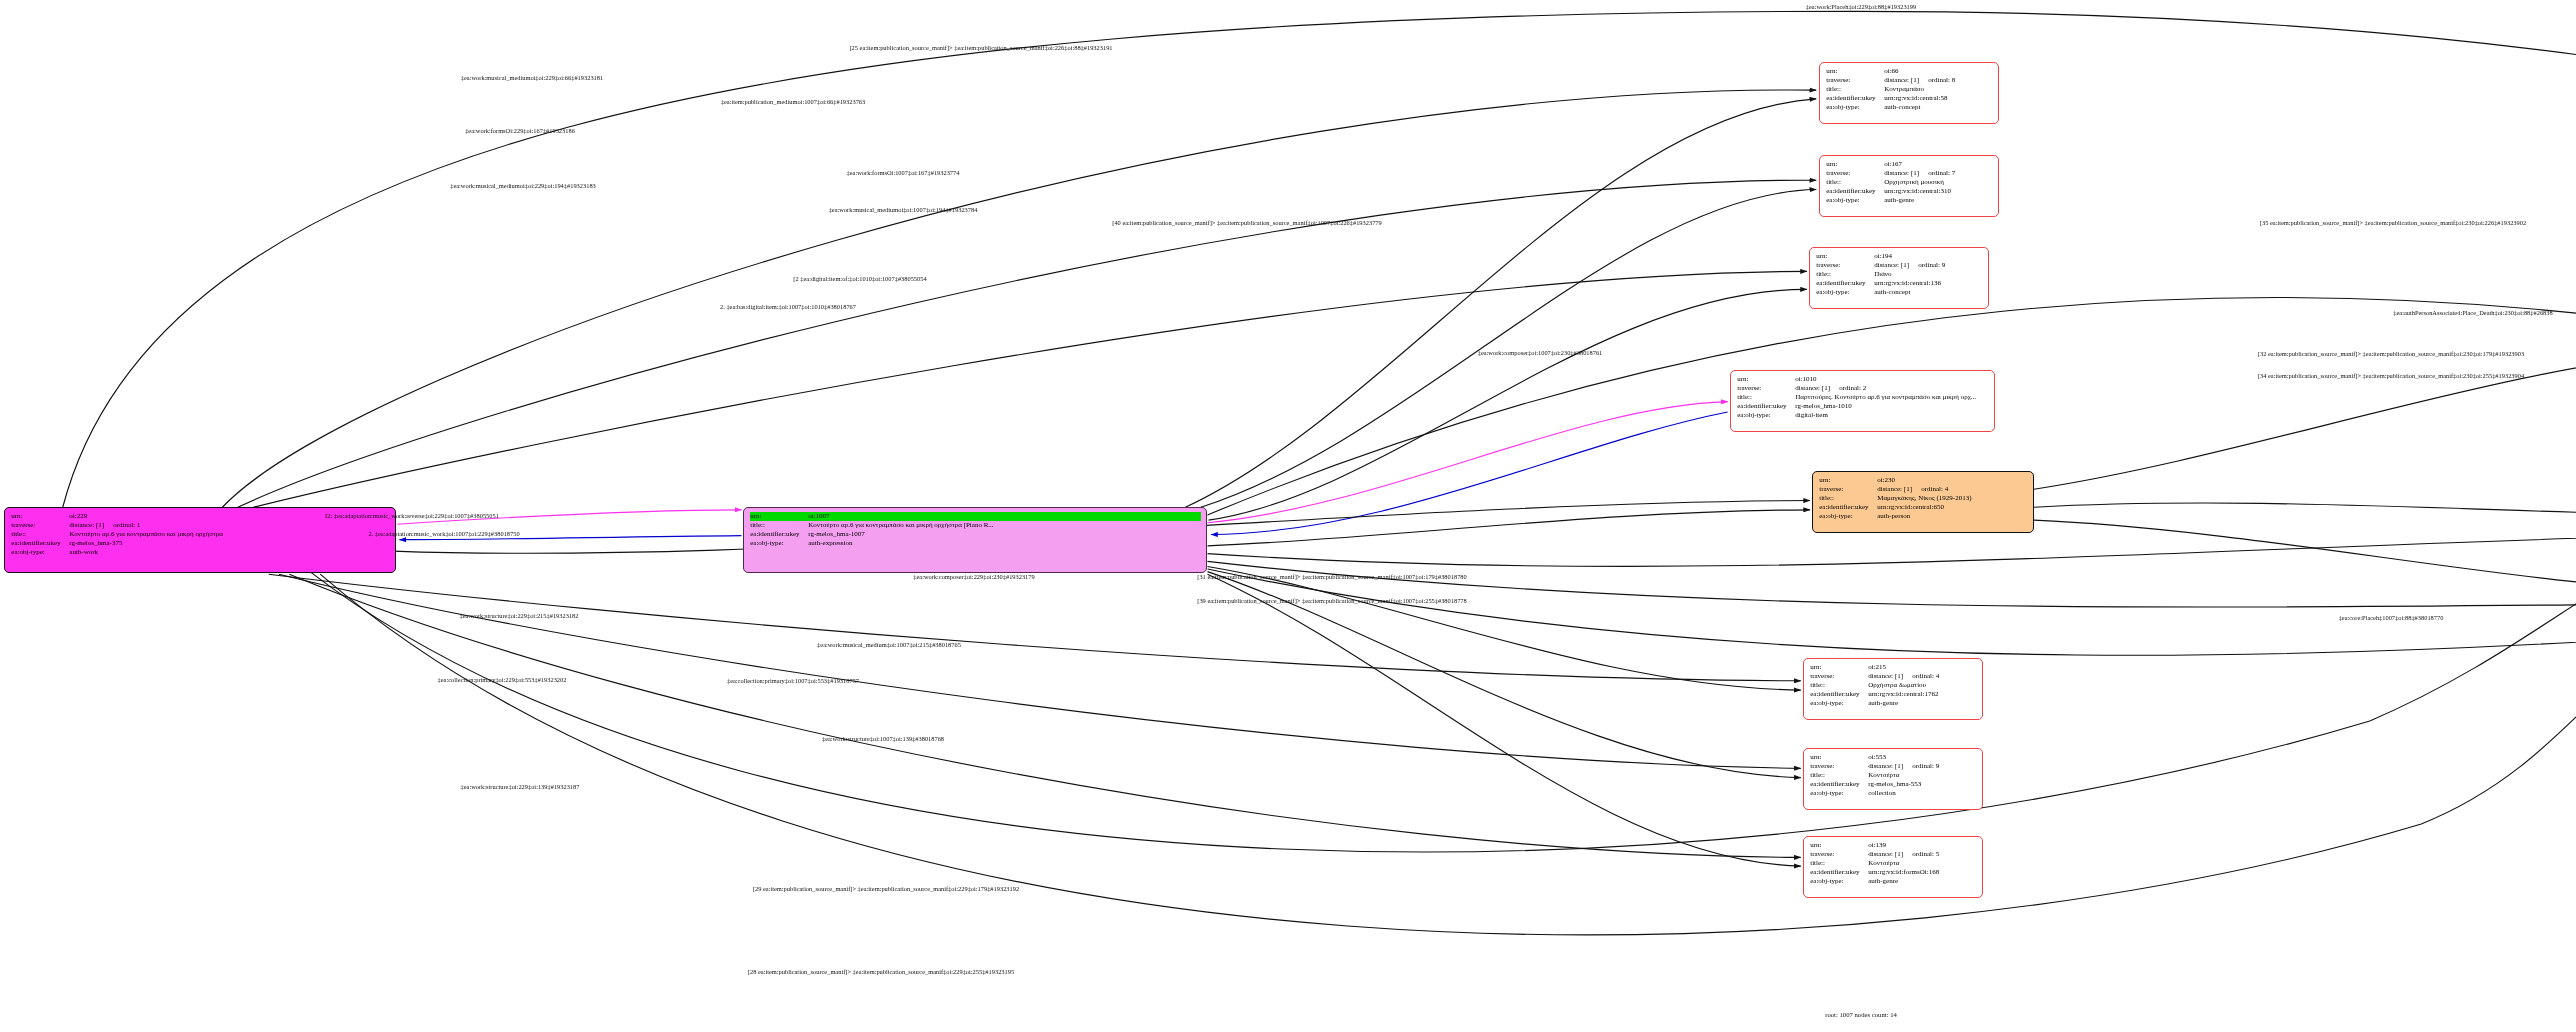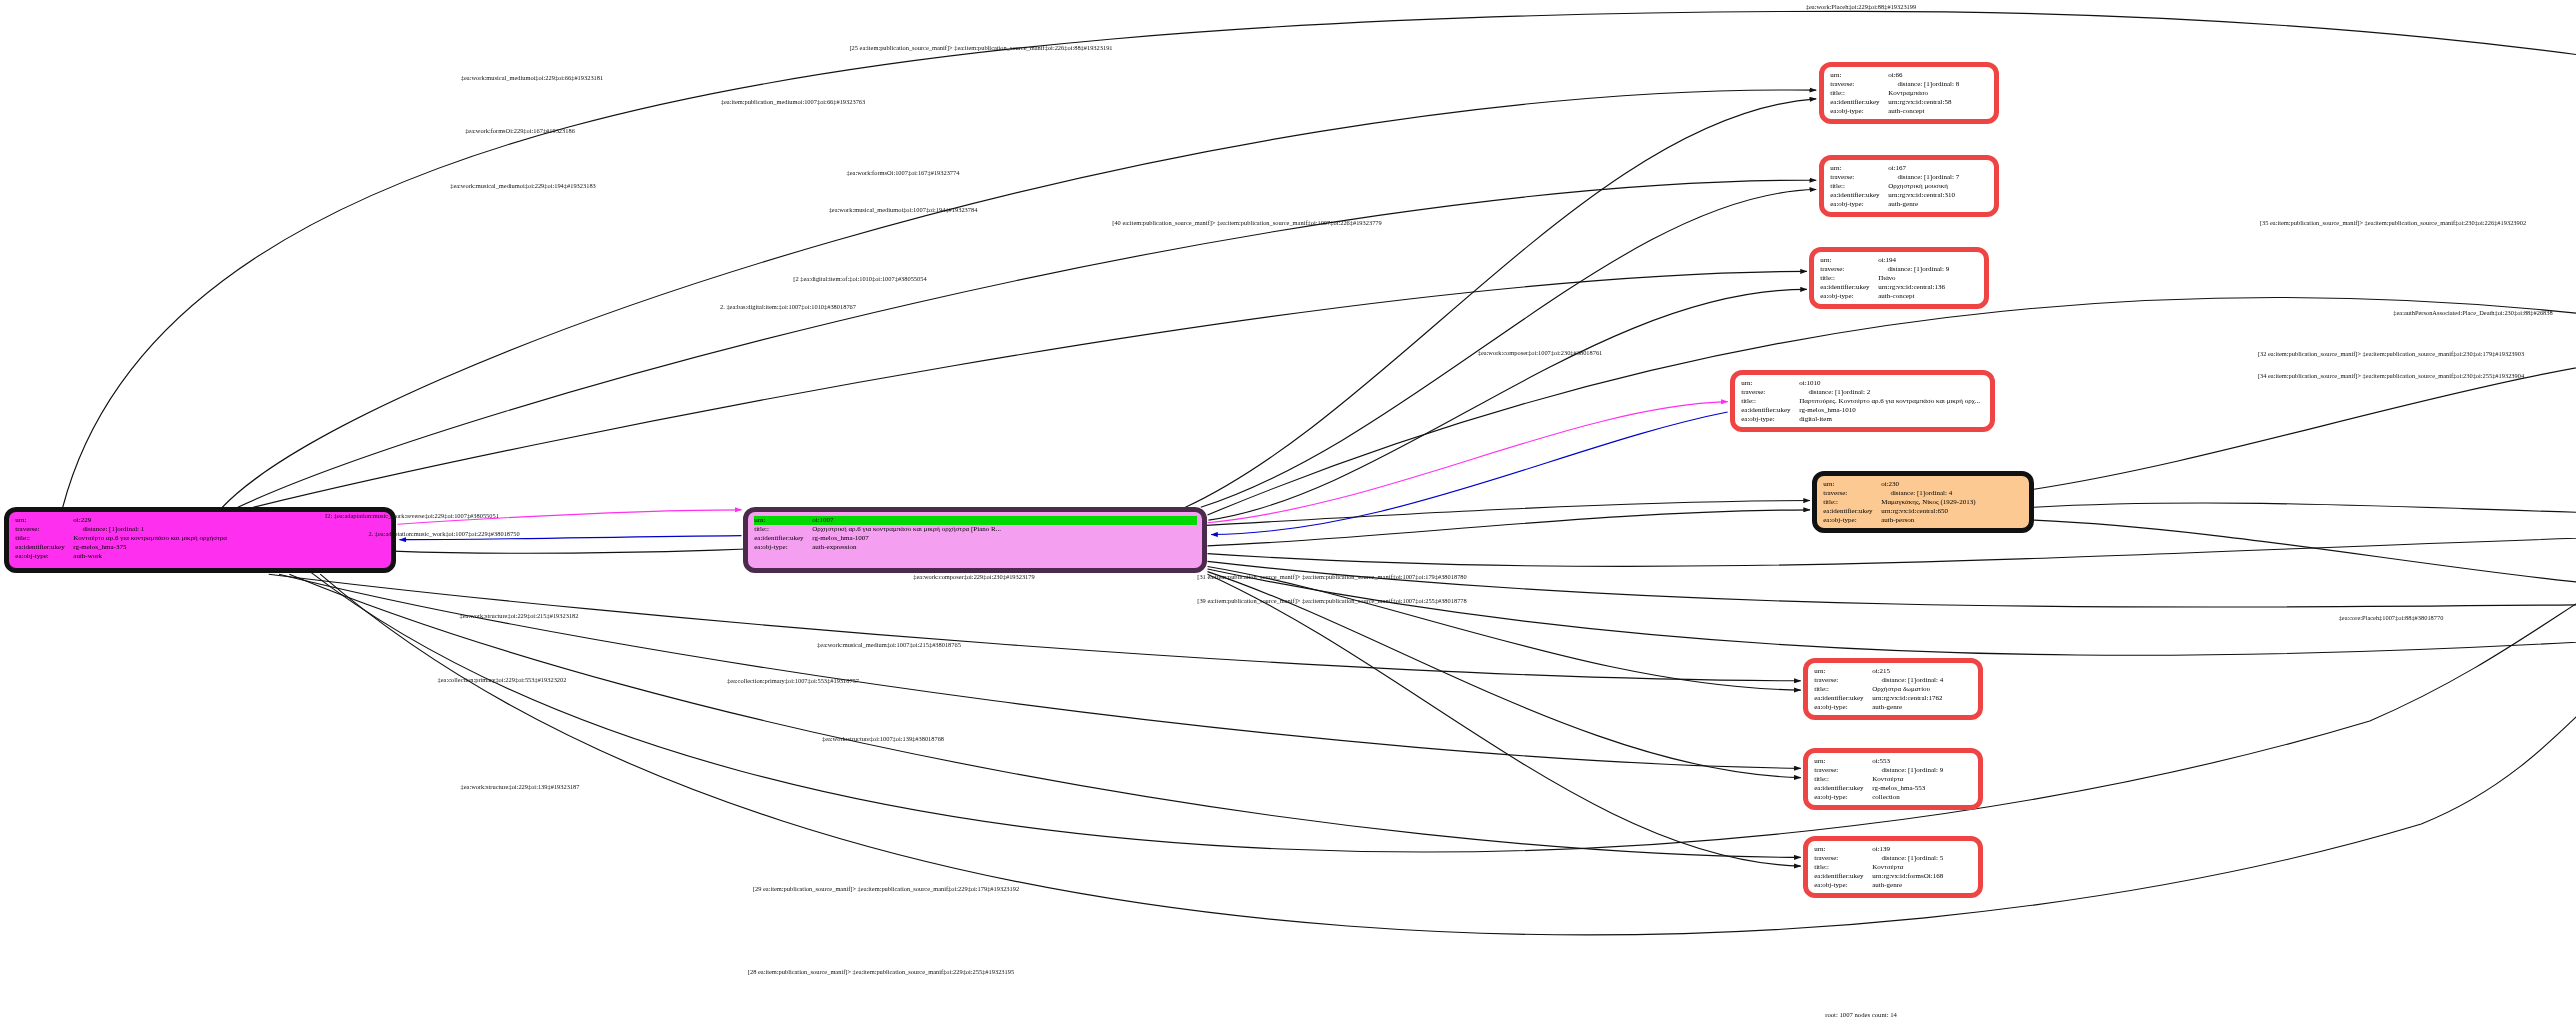--- a/index.html
+++ b/index.html
@@ -1,24 +1,24 @@
 <!DOCTYPE html>
 <html style="font-size:8.2px"><head>
 <meta charset="utf-8">
 <style>
   html,body{margin:0;padding:0;background:#ffffff;}
   body{font-family:"Liberation Serif", serif;}
   #canvas{position:relative;width:3722px;height:1032px;background:#fff;overflow:hidden;}
   svg.edges{position:absolute;left:0;top:0;width:3722px;height:1032px;pointer-events:none;}
-  .node{position:absolute;box-sizing:border-box;border:5px solid #ef4444;border-radius:12px;
+  .node{position:absolute;box-sizing:border-box;border:1px solid #ef4444;border-radius:5px;
         background:#fff;padding:4.1px 5.2px 4.1px 6.2px;overflow:hidden;}
   .node .row{display:flex;align-items:baseline;white-space:nowrap;line-height:1.30;}
   .node .k{flex:0 0 auto;width:58px;font-size:7px;color:#000;}
   .node .v{flex:1 1 auto;font-size:7px;color:#000;overflow:hidden;text-overflow:clip;white-space:nowrap;}
-  .node .v .d{display:inline-block;min-width:44px;text-align:right;}
+  .node .v .d{display:inline-block;min-width:44px;}
   .node.magenta{background:#ff2ff0;border-color:#111;}
   .node.pinkexp{background:#f49ff0;border-color:#4b2a4b;}
   .node.pinkexp .row.hl{background:#00d900;display:flex;}
   .node.orange{background:#fbc991;border-color:#111;}
   .node.white{background:#ffffff;}
   .elabel{position:absolute;font-size:6.4px;color:#111;white-space:nowrap;
           font-family:"Liberation Serif", serif;transform:translate(-50%,-50%);}
   .footer{position:absolute;font-size:6.7px;color:#111;white-space:nowrap;transform:translateX(-50%);}
 </style>
 </head>
@@ -125,21 +125,21 @@
           <span class="v">auth-work</span>
         </div>
       </div>
       <div class="node pinkexp" style="left: 743px; top: 507px; width: 464px; height: 66px;">
         <div class="row hl">
           <span class="k">urn:</span>
           <span class="v">oi:1007</span>
         </div>
         <div class="row">
           <span class="k">title::</span>
-          <span class="v">Ορχηστρική αρ.6 για κοντραμπάσο και μικρή ορχήστρα [Piano R...</span>
+          <span class="v">Κοντσέρτο αρ.6 για κοντραμπάσο και μικρή ορχήστρα [Piano R...</span>
         </div>
         <div class="row">
           <span class="k">ea:identifier:ukey</span>
           <span class="v">rg-melos_hma-1007</span>
         </div>
         <div class="row">
           <span class="k">ea:obj-type:</span>
           <span class="v">auth-expression</span>
         </div>
       </div>

